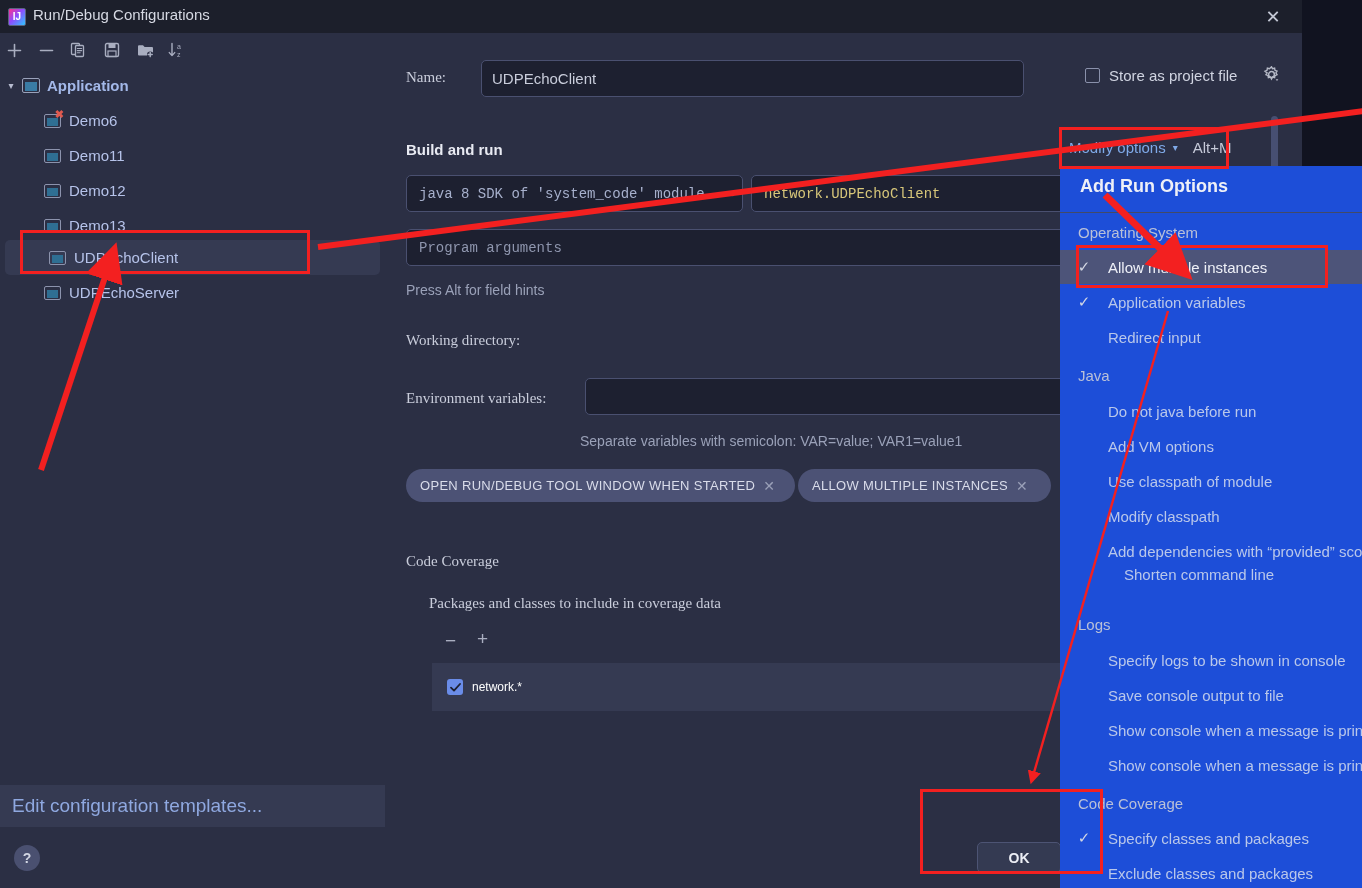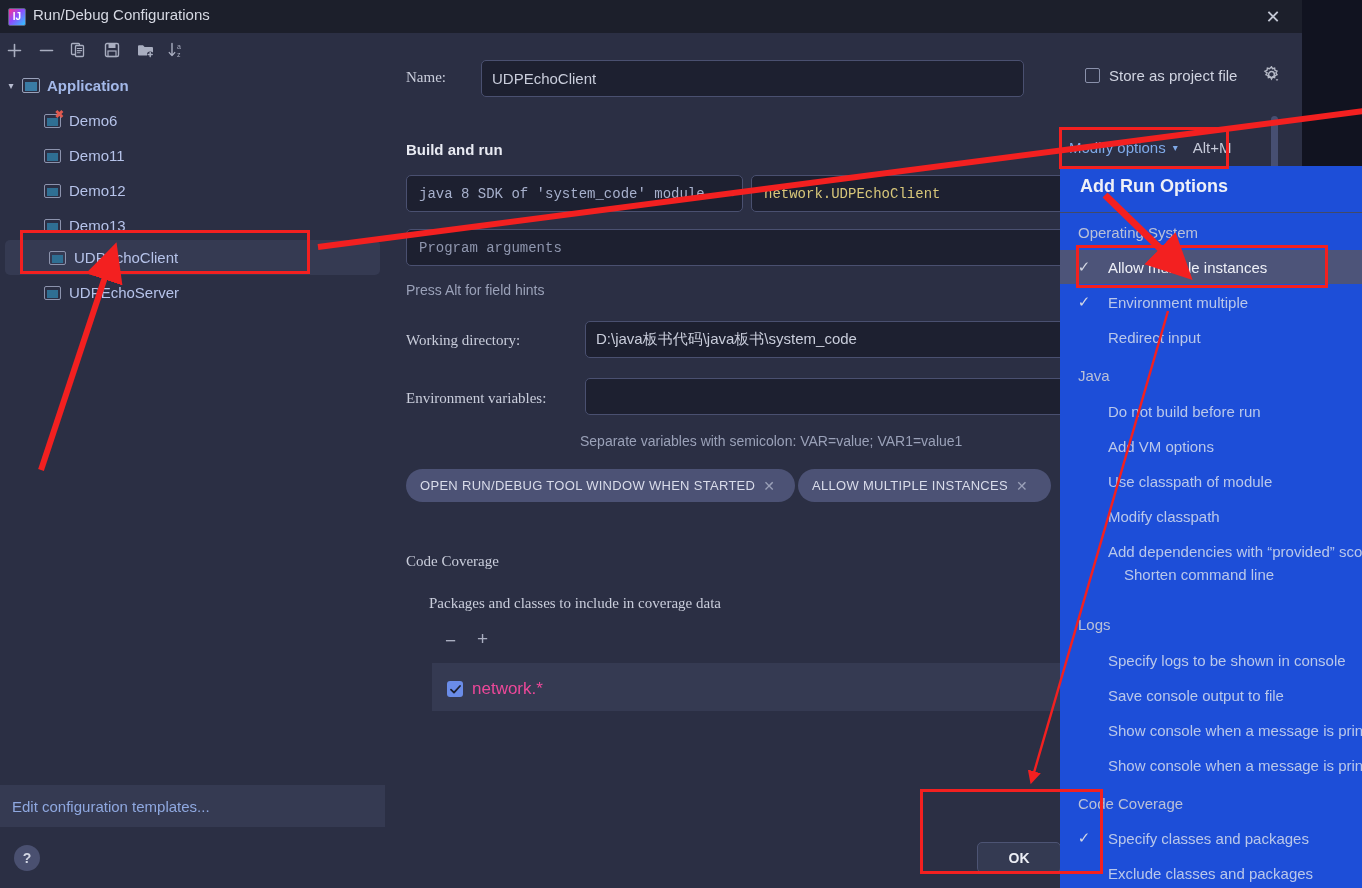--- a/index.html
+++ b/index.html
@@ -79,21 +79,21 @@
     font-weight:bold; line-height:1;
   }
   .ti-label { color:#b6c3ea; font-size:15px; }
 
   
   .edit-templates {
     position:absolute; left:0; top:785px; width:385px; height:42px;
     background:#353a52; display:flex; align-items:center; padding-left:12px;
     cursor:pointer;
   }
-  .edit-templates span { color:#8fa8e0; font-size:15px; }
+  .edit-templates span { color:#8fa8e0; font-size:19px; }
   .help-btn {
     position:absolute; left:14px; top:845px; width:26px; height:26px;
     border-radius:50%; background:#4a5070; color:#d3d7e4;
     display:flex; align-items:center; justify-content:center;
     font-size:14px; font-weight:bold; cursor:pointer;
   }
 
   
   .content { position:absolute; left:385px; top:33px; width:917px; height:855px; background:#2b2f44; }
 
@@ -124,21 +124,21 @@
   
   .cov-box {
     position:absolute; background:#353a52;
   }
   .cbx {
     width:16px; height:16px; border-radius:3px; background:#6a8ce8;
     display:flex; align-items:center; justify-content:center; flex:none;
   }
   .cbx svg { display:block; }
   .cov-item { position:absolute; display:flex; align-items:center; gap:9px; }
-  .cov-item span { color:#ec4899; font-size:17px; }
+  .cov-item span { color:#ffffff; font-size:12px; }
 
   .minus-plus { position:absolute; color:#a9aec0; font-size:19px; cursor:pointer; }
 
   
   .mod-opts {
     position:absolute; display:flex; align-items:center; gap:7px; cursor:pointer;
   }
   .mod-opts .mo-t { color:#7fa9e8; font-size:15px; }
   .mod-opts .mo-c { color:#7fa9e8; font-size:10px; }
   .mod-opts .mo-k { color:#c5c9d8; font-size:15px; margin-left:8px; }
@@ -337,21 +337,20 @@
         <span>network.UDPEchoClient</span>
       </div>
 
       <div class="field mono placeholder" style="left:21px; top:196px; width:890px; height:37px;">
         <span>Program arguments</span>
       </div>
 
       <div class="hint" style="left:21px; top:249px;text-align:right;">Press Alt for field hints</div>
 
       <div class="lbl" style="left:21px; top:299px;">Working directory:</div>
-      <div class="field" style="left:200px; top:288px; width:711px; height:37px;">D:\java板书代码\java板书\system_code</div>
 
       <div class="lbl" style="left:21px; top:357px;">Environment variables:</div>
       <div class="field" style="left:200px; top:345px; width:711px; height:37px;"></div>
 
       <div class="hint" style="left:195px; top:400px;">Separate variables with semicolon: VAR=value; VAR1=value1</div>
 
       <div class="chip" style="left:21px; top:436px; width:389px;">
         <span class="ct">OPEN RUN/DEBUG TOOL WINDOW WHEN STARTED</span>
         <span class="cx">✕</span>
       </div>
@@ -393,31 +392,31 @@
     <div class="menu-title">Add Run Options</div>
     <div class="menu-sep" style="top:46px;"></div>
 
     <div class="m-group" style="top:58px;">Operating System</div>
     <div class="m-item hl" style="top:84px;">
       <span class="m-check">✓</span>
       <span class="m-label">Allow multiple instances</span>
     </div>
     <div class="m-item" style="top:119px;">
       <span class="m-check">✓</span>
-      <span class="m-label">Environment multiple</span>
+      <span class="m-label">Application variables</span>
     </div>
     <div class="m-item" style="top:154px;">
       <span class="m-check"></span>
       <span class="m-label">Redirect input</span>
     </div>
 
     <div class="m-group" style="top:201px;">Java</div>
     <div class="m-item" style="top:228px;">
       <span class="m-check"></span>
-      <span class="m-label">Do not build before run</span>
+      <span class="m-label">Do not java before run</span>
     </div>
     <div class="m-item" style="top:263px;">
       <span class="m-check"></span>
       <span class="m-label">Add VM options</span>
     </div>
     <div class="m-item" style="top:298px;">
       <span class="m-check"></span>
       <span class="m-label">Use classpath of module</span>
     </div>
     <div class="m-item" style="top:333px;">

